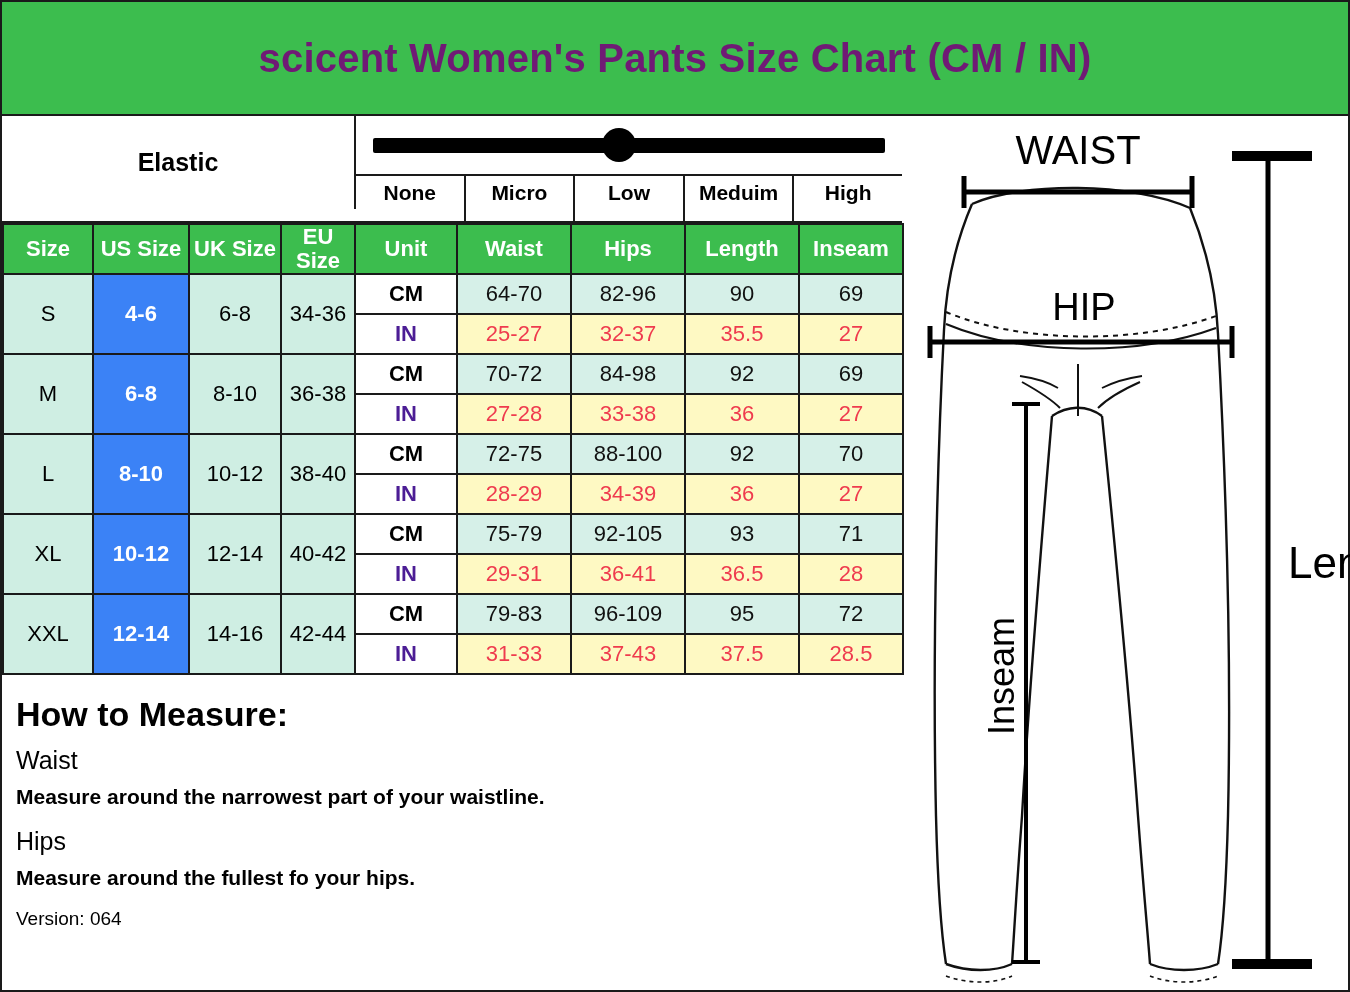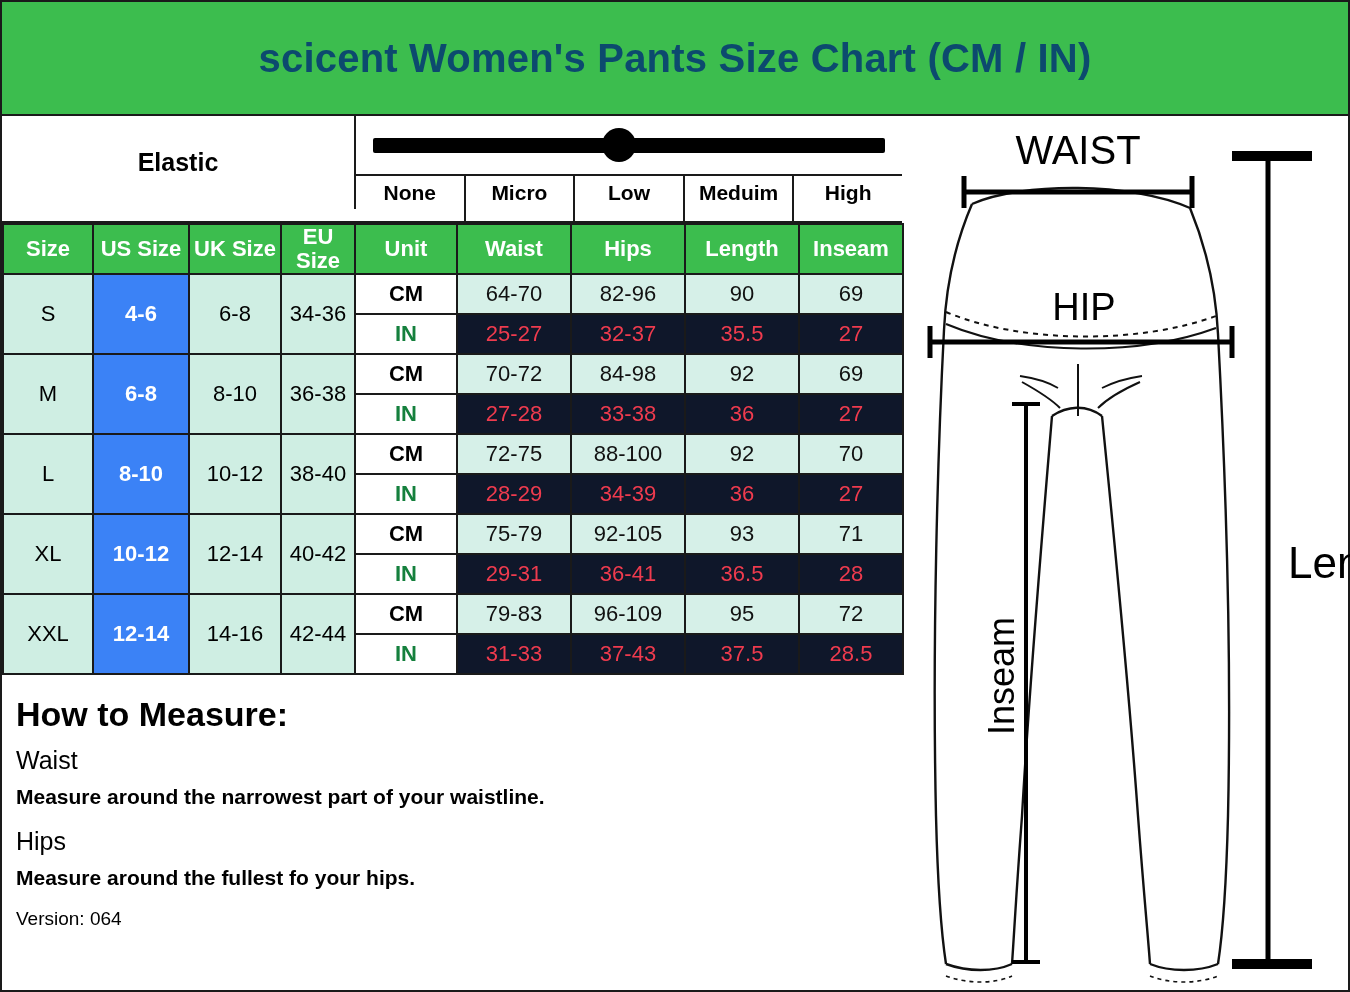--- a/index.html
+++ b/index.html
@@ -28,21 +28,21 @@
     height: 112px;
     background: #3cbd4e;
     display: flex;
     align-items: center;
     justify-content: center;
     border-bottom: 2px solid #1a1a1a;
   }
   .header-title {
     font-size: 40px;
     font-weight: bold;
-    color: #0c4a6e;
+    color: #701a75;
     letter-spacing: 0.2px;
     text-align: center;
   }
 
   
   .body-wrap {
     display: flex;
     align-items: flex-start;
   }
   .left-col {
@@ -154,23 +154,23 @@
   }
   td.uk-size, td.eu-size {
     background: #cfeee3;
     font-size: 23px;
   }
   td.unit-cm, td.unit-in {
     font-weight: bold;
     background: #ffffff;
     border-radius: 15px;
   }
-  td.unit-in { color: #15803d; }
+  td.unit-in { color: #4c1d95; }
   td.val-cm { background: #d6f0e8; color: #111111; }
-  td.val-in { background: #0f172a; color: #ef3b4e; }
+  td.val-in { background: #fef9c3; color: #ef3b4e; }
 
   col.c-size   { width: 90px; }
   col.c-us     { width: 96px; }
   col.c-uk     { width: 92px; }
   col.c-eu     { width: 74px; }
   col.c-unit   { width: 102px; }
   col.c-waist  { width: 114px; }
   col.c-hips   { width: 114px; }
   col.c-length { width: 114px; }
   col.c-inseam { width: 104px; }

